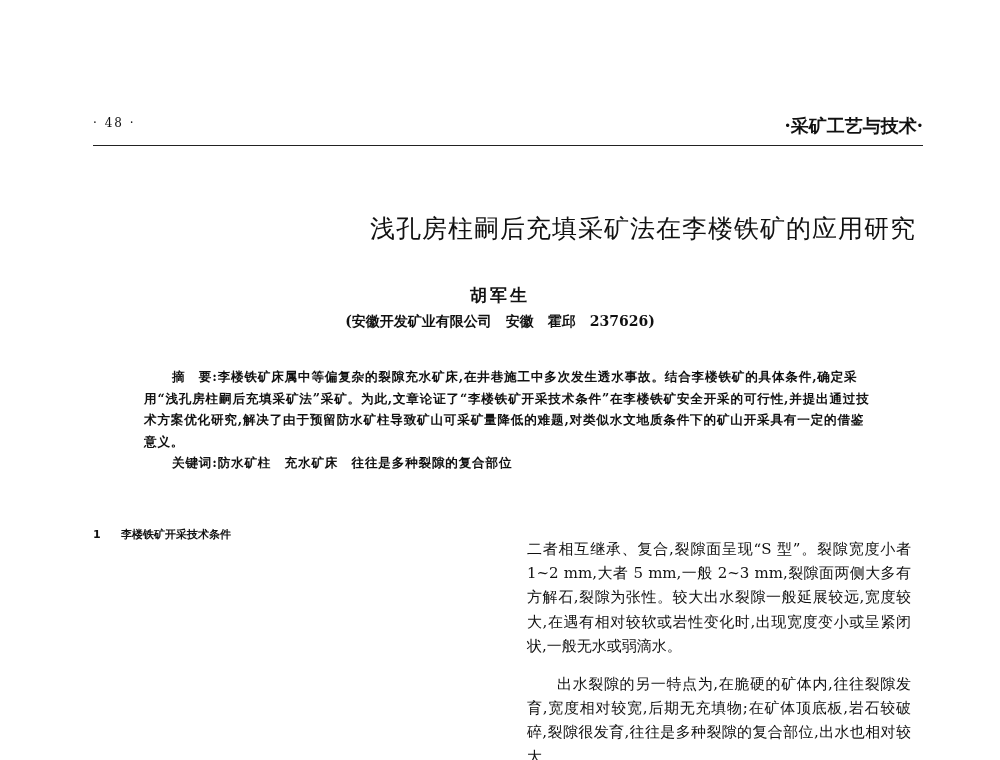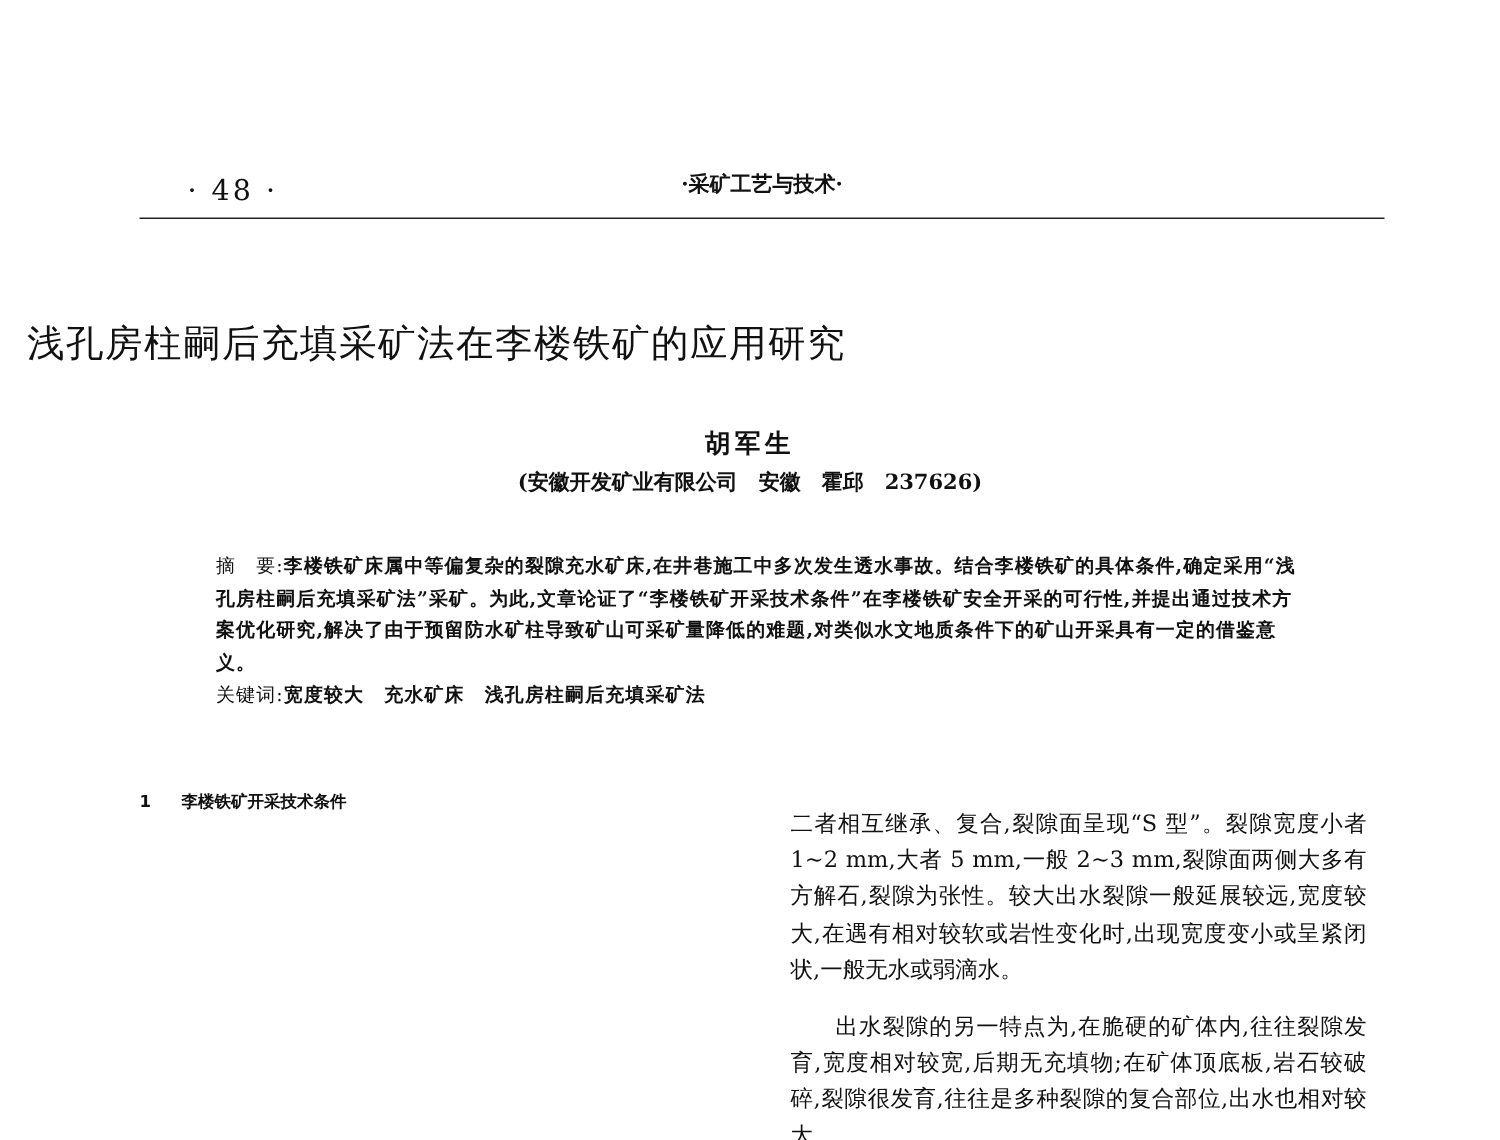--- a/index.html
+++ b/index.html
@@ -1,27 +1,27 @@
 <!DOCTYPE html>
 <html><head>
 <meta charset="utf-8">
 <style>
   html, body { margin:0; padding:0; }
   body { width:1000px; height:760px; background:#ffffff; overflow:hidden; position:relative;
          font-family:"DejaVu Serif","Liberation Serif",serif; color:#111; }
   .abs { position:absolute; }
   .header-row { left:93px; top:112px; width:830px; height:24px; font-size:14px; }
-  .page-num { position:absolute; left:0; top:4px; font-size:19px; letter-spacing:2px;margin-left:32px; }
-  .running-head { position:absolute; left:0; width:830px; top:2px; text-align:center; font-size:14px; font-weight:bold; }
+  .page-num { position:absolute; left:0; top:4px; font-size:12px; letter-spacing:2px; }
+  .running-head { position:absolute; left:0; width:830px; top:2px; text-align:right; font-size:18px; font-weight:bold; }
   .rule { left:93px; top:145px; width:830px; height:0; border-top:1.6px solid #222; }
-  .title { left:0; width:916px; top:212px; text-align:left; font-family:"DejaVu Sans","Liberation Sans",sans-serif; font-size:25px; letter-spacing:1px;margin-left:18px; }
+  .title { left:0; width:916px; top:212px; text-align:right; font-family:"DejaVu Sans","Liberation Sans",sans-serif; font-size:25px; letter-spacing:1px; }
   .author { left:0; width:1000px; top:284px; text-align:center; font-size:17px; font-weight:bold; letter-spacing:3px; }
   .affil { left:0; width:1000px; top:313px; text-align:center; font-size:14px; font-weight:bold; }
   .abstract { left:144px; top:366px; width:728px; font-size:12.6px; line-height:21.5px; font-weight:bold; letter-spacing:0.8px; }
-  .abstract .lbl { font-weight:normal; }
+  .abstract .lbl { font-weight:bold;margin-left:28px; }
   .col { top:523px; width:412px; font-size:15px; line-height:24.2px; }
   .col-left { left:93px; }
   .col-right { left:513px; }
   .section-heading { font-family:"DejaVu Sans","Liberation Sans",sans-serif; font-weight:bold; font-size:11px; }
   .section-heading .num { display:inline-block; width:28px; }
   p { margin:14px; text-align:justify; }
   .indent { text-indent:30px; }
 </style>
 </head>
 <body>
@@ -34,21 +34,21 @@
 
 <div class="abs title">浅孔房柱嗣后充填采矿法在李楼铁矿的应用研究</div>
 <div class="abs author">胡军生</div>
 <div class="abs affil">(安徽开发矿业有限公司　安徽　霍邱　237626)</div>
 
 <div class="abs abstract">
   <div>
     <span class="lbl">摘　要:</span><span>李楼铁矿床属中等偏复杂的裂隙充水矿床,在井巷施工中多次发生透水事故。结合李楼铁矿的具体条件,确定采用“浅孔房柱嗣后充填采矿法”采矿。为此,文章论证了“李楼铁矿开采技术条件”在李楼铁矿安全开采的可行性,并提出通过技术方案优化研究,解决了由于预留防水矿柱导致矿山可采矿量降低的难题,对类似水文地质条件下的矿山开采具有一定的借鉴意义。</span>
   </div>
   <div>
-    <span class="lbl">关键词:</span><span>宽度较大　充水矿床　浅孔房柱嗣后充填采矿法</span>
+    <span class="lbl">关键词:</span><span>防水矿柱　充水矿床　往往是多种裂隙的复合部位</span>
   </div>
 </div>
 
 <div class="abs col col-left">
   <div class="section-heading">
     <span class="num">1</span><span>李楼铁矿开采技术条件</span>
   </div>
 </div>
 
 <div class="abs col col-right">

